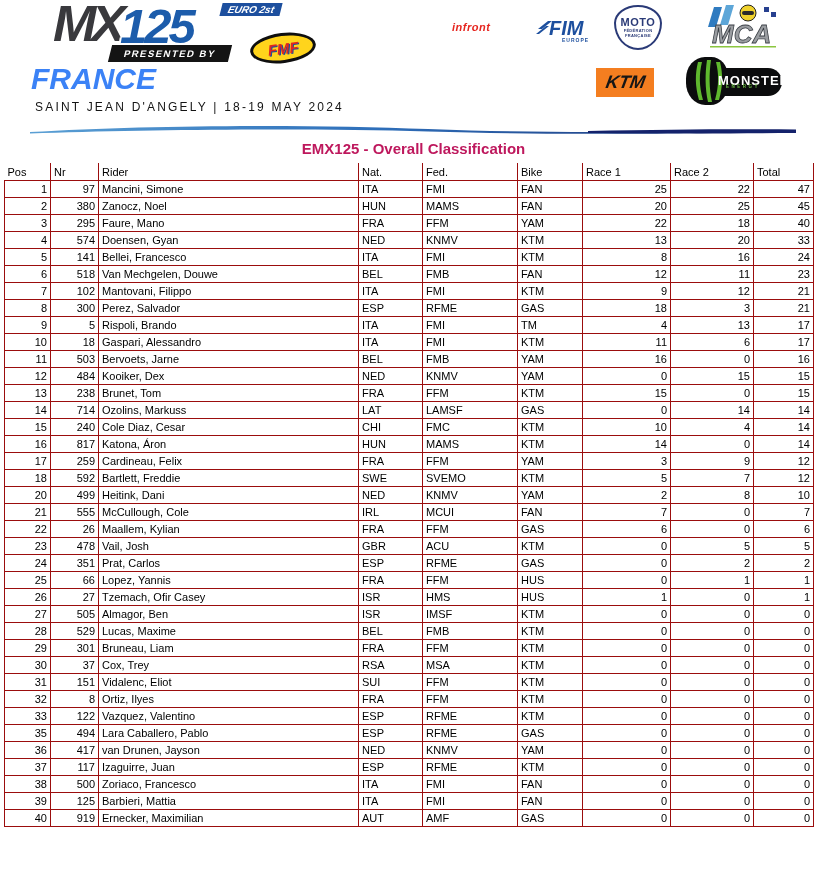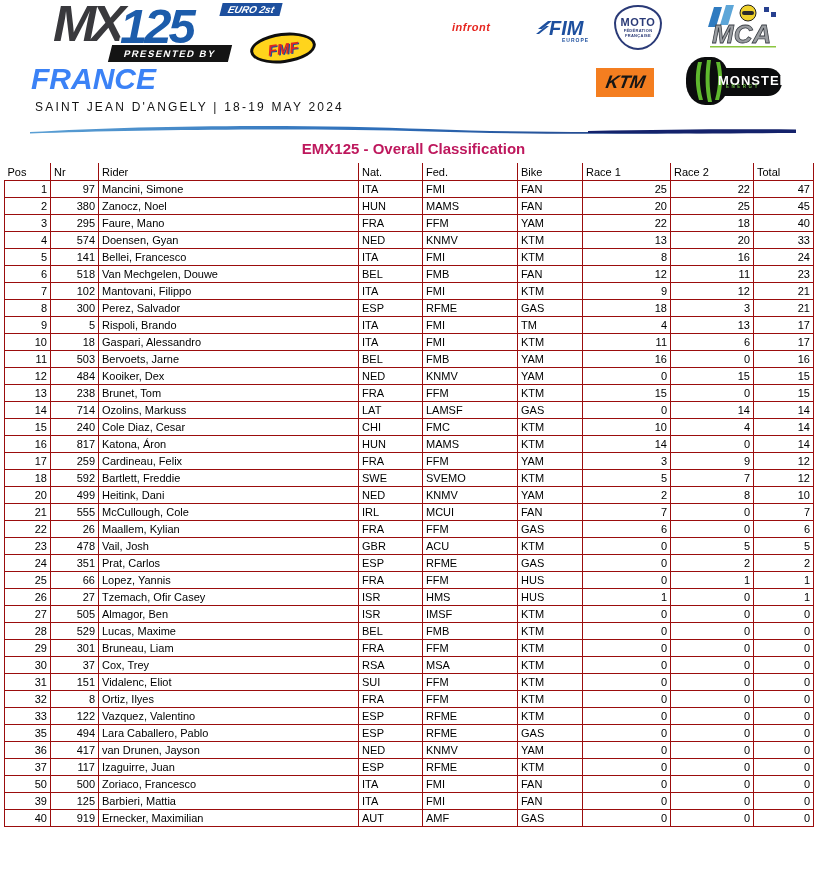--- a/index.html
+++ b/index.html
@@ -544,21 +544,21 @@
           <td class="num">117</td>
           <td>Izaguirre, Juan</td>
           <td>ESP</td>
           <td>RFME</td>
           <td>KTM</td>
           <td class="num">0</td>
           <td class="num">0</td>
           <td class="num">0</td>
         </tr>
         <tr>
-          <td class="num">50</td>
+          <td class="num">38</td>
           <td class="num">500</td>
           <td>Zoriaco, Francesco</td>
           <td>ITA</td>
           <td>FMI</td>
           <td>FAN</td>
           <td class="num">0</td>
           <td class="num">0</td>
           <td class="num">0</td>
         </tr>
         <tr>

